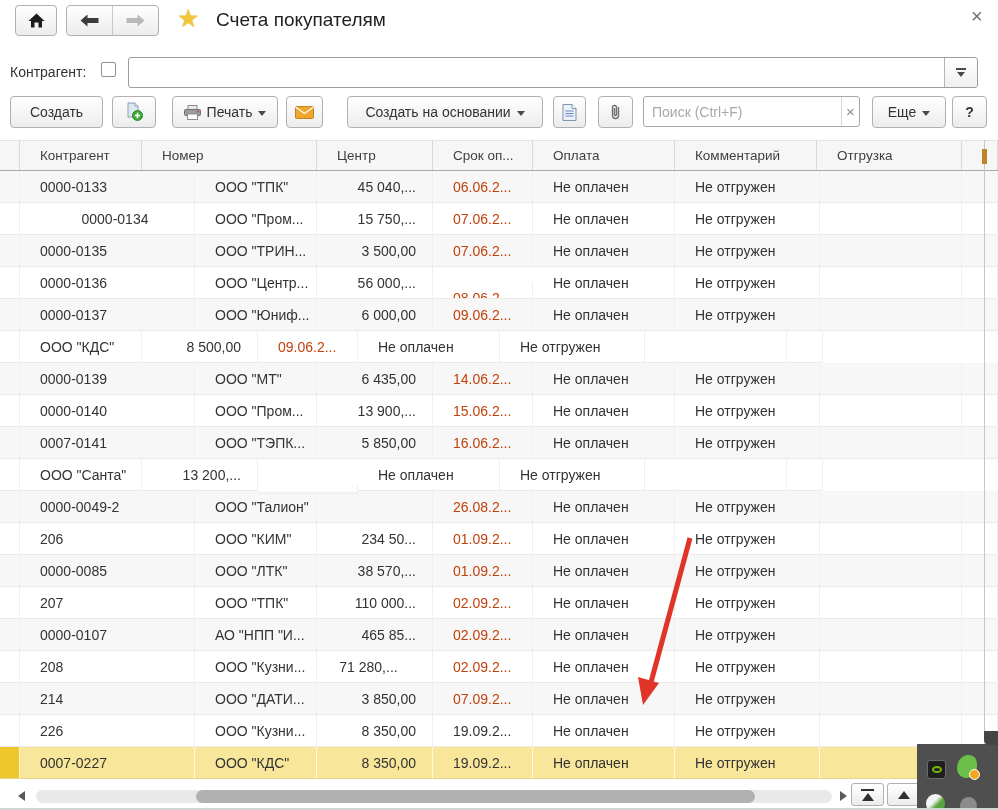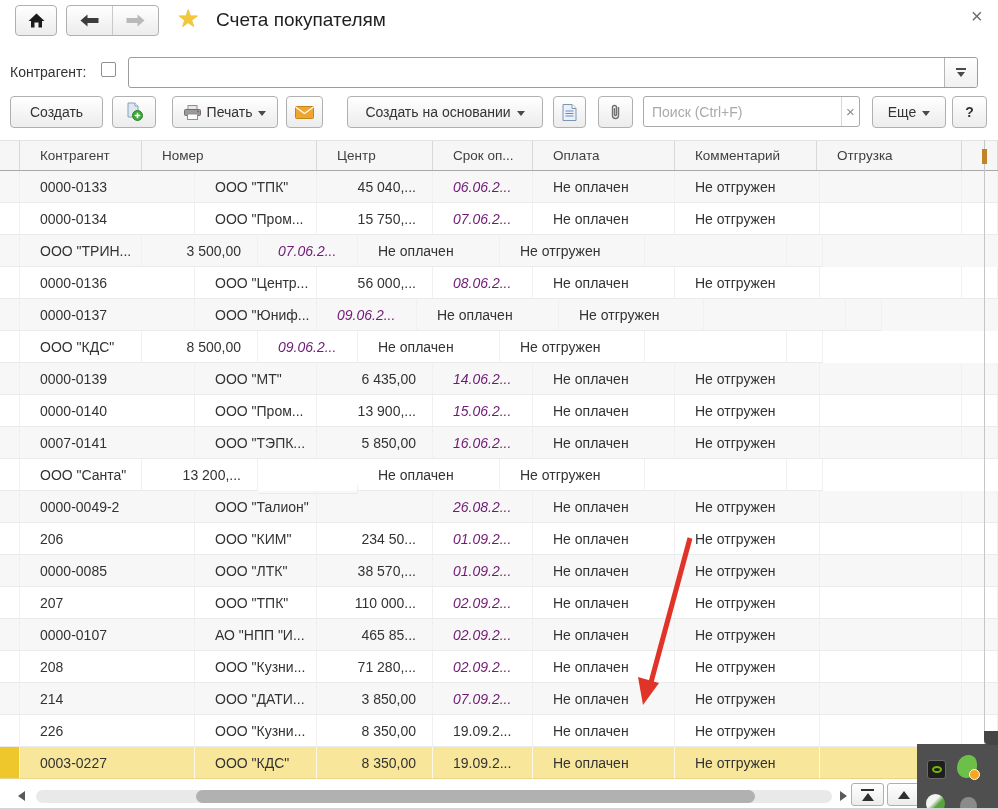--- a/index.html
+++ b/index.html
@@ -54,21 +54,21 @@
   .tbl-header { position:absolute; left:0; top:140px; width:998px; height:31px; display:flex;
                 background:#f6f6f6; border-top:1px solid #e3e3e3; border-bottom:1px solid #a9a9a9; }
   .hcell { border-right:1px solid #d8d8d8; padding:7px 4px 0 20px; font-size:13.5px;
            color:#3f3f3f; white-space:nowrap; overflow:hidden; }
   .rows { position:absolute; left:0; top:171px; width:998px; }
   .row { display:flex; height:32px; background:#fff; }
   .row.alt { background:#f7f7f7; }
   .cell { border-right:1px solid #f0f0f0; border-bottom:1px solid #ebebeb;
           padding:8px 4px 0 20px; font-size:14px; color:#333; white-space:nowrap; overflow:hidden; }
   .cell.amount { text-align:right; padding:8px 16px 0 4px; }
-  .cell.due.overdue { color:#701a75;font-style:italic; }
+  .cell.due.overdue { color:#c2410c; }
   .cell.marker { padding:0; }
   .row.hl, .row.hl.alt { background:#f8e69b; }
   .row.hl .cell { border-right-color:rgba(255,255,255,.75); border-bottom-color:#e8d58a; }
   .row.hl .cell.marker { background:#eec72c; }
   .tbl-right-line { position:absolute; left:984px; top:140px; width:1px; height:668px; background:#c6c6c6; }
   .sort-tick { position:absolute; left:982px; top:149px; width:5px; height:15px; background:#bf8428; }
 
   
   .hscroll-track { position:absolute; left:36px; top:790px; width:796px; height:13px;
                    border-radius:7px; background:#e9e9e9; }
@@ -218,54 +218,56 @@
         <div class="cell counterparty" style="width: 122px;">ООО "ТПК"</div>
         <div class="cell amount" style="width: 116px;">45 040,...</div>
         <div class="cell due overdue" style="width: 100px;">06.06.2...</div>
         <div class="cell payment" style="width: 142px;">Не оплачен</div>
         <div class="cell shipment" style="width: 145px;">Не отгружен</div>
         <div class="cell comment" style="width: 142px;"></div>
         <div class="cell" style="width: 36px; padding: 0px;"></div>
       </div>
       <div class="row">
         <div class="cell marker" style="width: 20px;"></div>
-        <div class="cell number" style="width: 175px;">0000-0134</div>
+        <div class="cell number" style="width: 175px; text-align: center;">0000-0134</div>
         <div class="cell counterparty" style="width: 122px;">ООО "Пром...</div>
         <div class="cell amount" style="width: 116px;">15 750,...</div>
         <div class="cell due overdue" style="width: 100px;">07.06.2...</div>
         <div class="cell payment" style="width: 142px;">Не оплачен</div>
         <div class="cell shipment" style="width: 145px;">Не отгружен</div>
         <div class="cell comment" style="width: 142px;"></div>
         <div class="cell" style="width: 36px; padding: 0px;"></div>
       </div>
       <div class="row alt">
         <div class="cell marker" style="width: 20px;"></div>
+        <div class="cell number" style="width: 175px;">0000-0135</div>
         <div class="cell counterparty" style="width: 122px;">ООО "ТРИН...</div>
         <div class="cell amount" style="width: 116px;">3 500,00</div>
         <div class="cell due overdue" style="width: 100px;">07.06.2...</div>
         <div class="cell payment" style="width: 142px;">Не оплачен</div>
         <div class="cell shipment" style="width: 145px;">Не отгружен</div>
         <div class="cell comment" style="width: 142px;"></div>
         <div class="cell" style="width: 36px; padding: 0px;"></div>
       </div>
       <div class="row">
         <div class="cell marker" style="width: 20px;"></div>
         <div class="cell number" style="width: 175px;">0000-0136</div>
         <div class="cell counterparty" style="width: 122px;">ООО "Центр...</div>
         <div class="cell amount" style="width: 116px;">56 000,...</div>
-        <div class="cell due overdue" style="width: 100px;">08.06.2...</div>
+        <div class="cell due overdue" style="width: 100px; margin-top: 15px;">08.06.2...</div>
         <div class="cell payment" style="width: 142px;">Не оплачен</div>
         <div class="cell shipment" style="width: 145px;">Не отгружен</div>
         <div class="cell comment" style="width: 142px;"></div>
         <div class="cell" style="width: 36px; padding: 0px;"></div>
       </div>
       <div class="row alt">
         <div class="cell marker" style="width: 20px;"></div>
         <div class="cell number" style="width: 175px;">0000-0137</div>
         <div class="cell counterparty" style="width: 122px;">ООО "Юниф...</div>
+        <div class="cell amount" style="width: 116px;">6 000,00</div>
         <div class="cell due overdue" style="width: 100px;">09.06.2...</div>
         <div class="cell payment" style="width: 142px;">Не оплачен</div>
         <div class="cell shipment" style="width: 145px;">Не отгружен</div>
         <div class="cell comment" style="width: 142px;"></div>
         <div class="cell" style="width: 36px; padding: 0px;"></div>
       </div>
       <div class="row">
         <div class="cell marker" style="width: 20px;"></div>
         <div class="cell counterparty" style="width: 122px;">ООО "КДС"</div>
         <div class="cell amount" style="width: 116px;">8 500,00</div>
@@ -370,21 +372,21 @@
         <div class="cell due overdue" style="width: 100px;">02.09.2...</div>
         <div class="cell payment" style="width: 142px;">Не оплачен</div>
         <div class="cell shipment" style="width: 145px;">Не отгружен</div>
         <div class="cell comment" style="width: 142px;"></div>
         <div class="cell" style="width: 36px; padding: 0px;"></div>
       </div>
       <div class="row">
         <div class="cell marker" style="width: 20px;"></div>
         <div class="cell number" style="width: 175px;">208</div>
         <div class="cell counterparty" style="width: 122px;">ООО "Кузни...</div>
-        <div class="cell amount" style="width: 116px;">71 280,...</div>
+        <div class="cell amount" style="width: 116px; text-align: center;">71 280,...</div>
         <div class="cell due overdue" style="width: 100px;">02.09.2...</div>
         <div class="cell payment" style="width: 142px;">Не оплачен</div>
         <div class="cell shipment" style="width: 145px;">Не отгружен</div>
         <div class="cell comment" style="width: 142px;"></div>
         <div class="cell" style="width: 36px; padding: 0px;"></div>
       </div>
       <div class="row alt">
         <div class="cell marker" style="width: 20px;"></div>
         <div class="cell number" style="width: 175px;">214</div>
         <div class="cell counterparty" style="width: 122px;">ООО "ДАТИ...</div>
@@ -401,21 +403,21 @@
         <div class="cell counterparty" style="width: 122px;">ООО "Кузни...</div>
         <div class="cell amount" style="width: 116px;">8 350,00</div>
         <div class="cell due" style="width: 100px;">19.09.2...</div>
         <div class="cell payment" style="width: 142px;">Не оплачен</div>
         <div class="cell shipment" style="width: 145px;">Не отгружен</div>
         <div class="cell comment" style="width: 142px;"></div>
         <div class="cell" style="width: 36px; padding: 0px;"></div>
       </div>
       <div class="row alt hl">
         <div class="cell marker" style="width: 20px;"></div>
-        <div class="cell number" style="width: 175px;">0003-0227</div>
+        <div class="cell number" style="width: 175px;">0007-0227</div>
         <div class="cell counterparty" style="width: 122px;">ООО "КДС"</div>
         <div class="cell amount" style="width: 116px;">8 350,00</div>
         <div class="cell due" style="width: 100px;">19.09.2...</div>
         <div class="cell payment" style="width: 142px;">Не оплачен</div>
         <div class="cell shipment" style="width: 145px;">Не отгружен</div>
         <div class="cell comment" style="width: 142px;"></div>
         <div class="cell" style="width: 36px; padding: 0px;"></div>
       </div>
     </div>
   <div class="tbl-right-line"></div>

